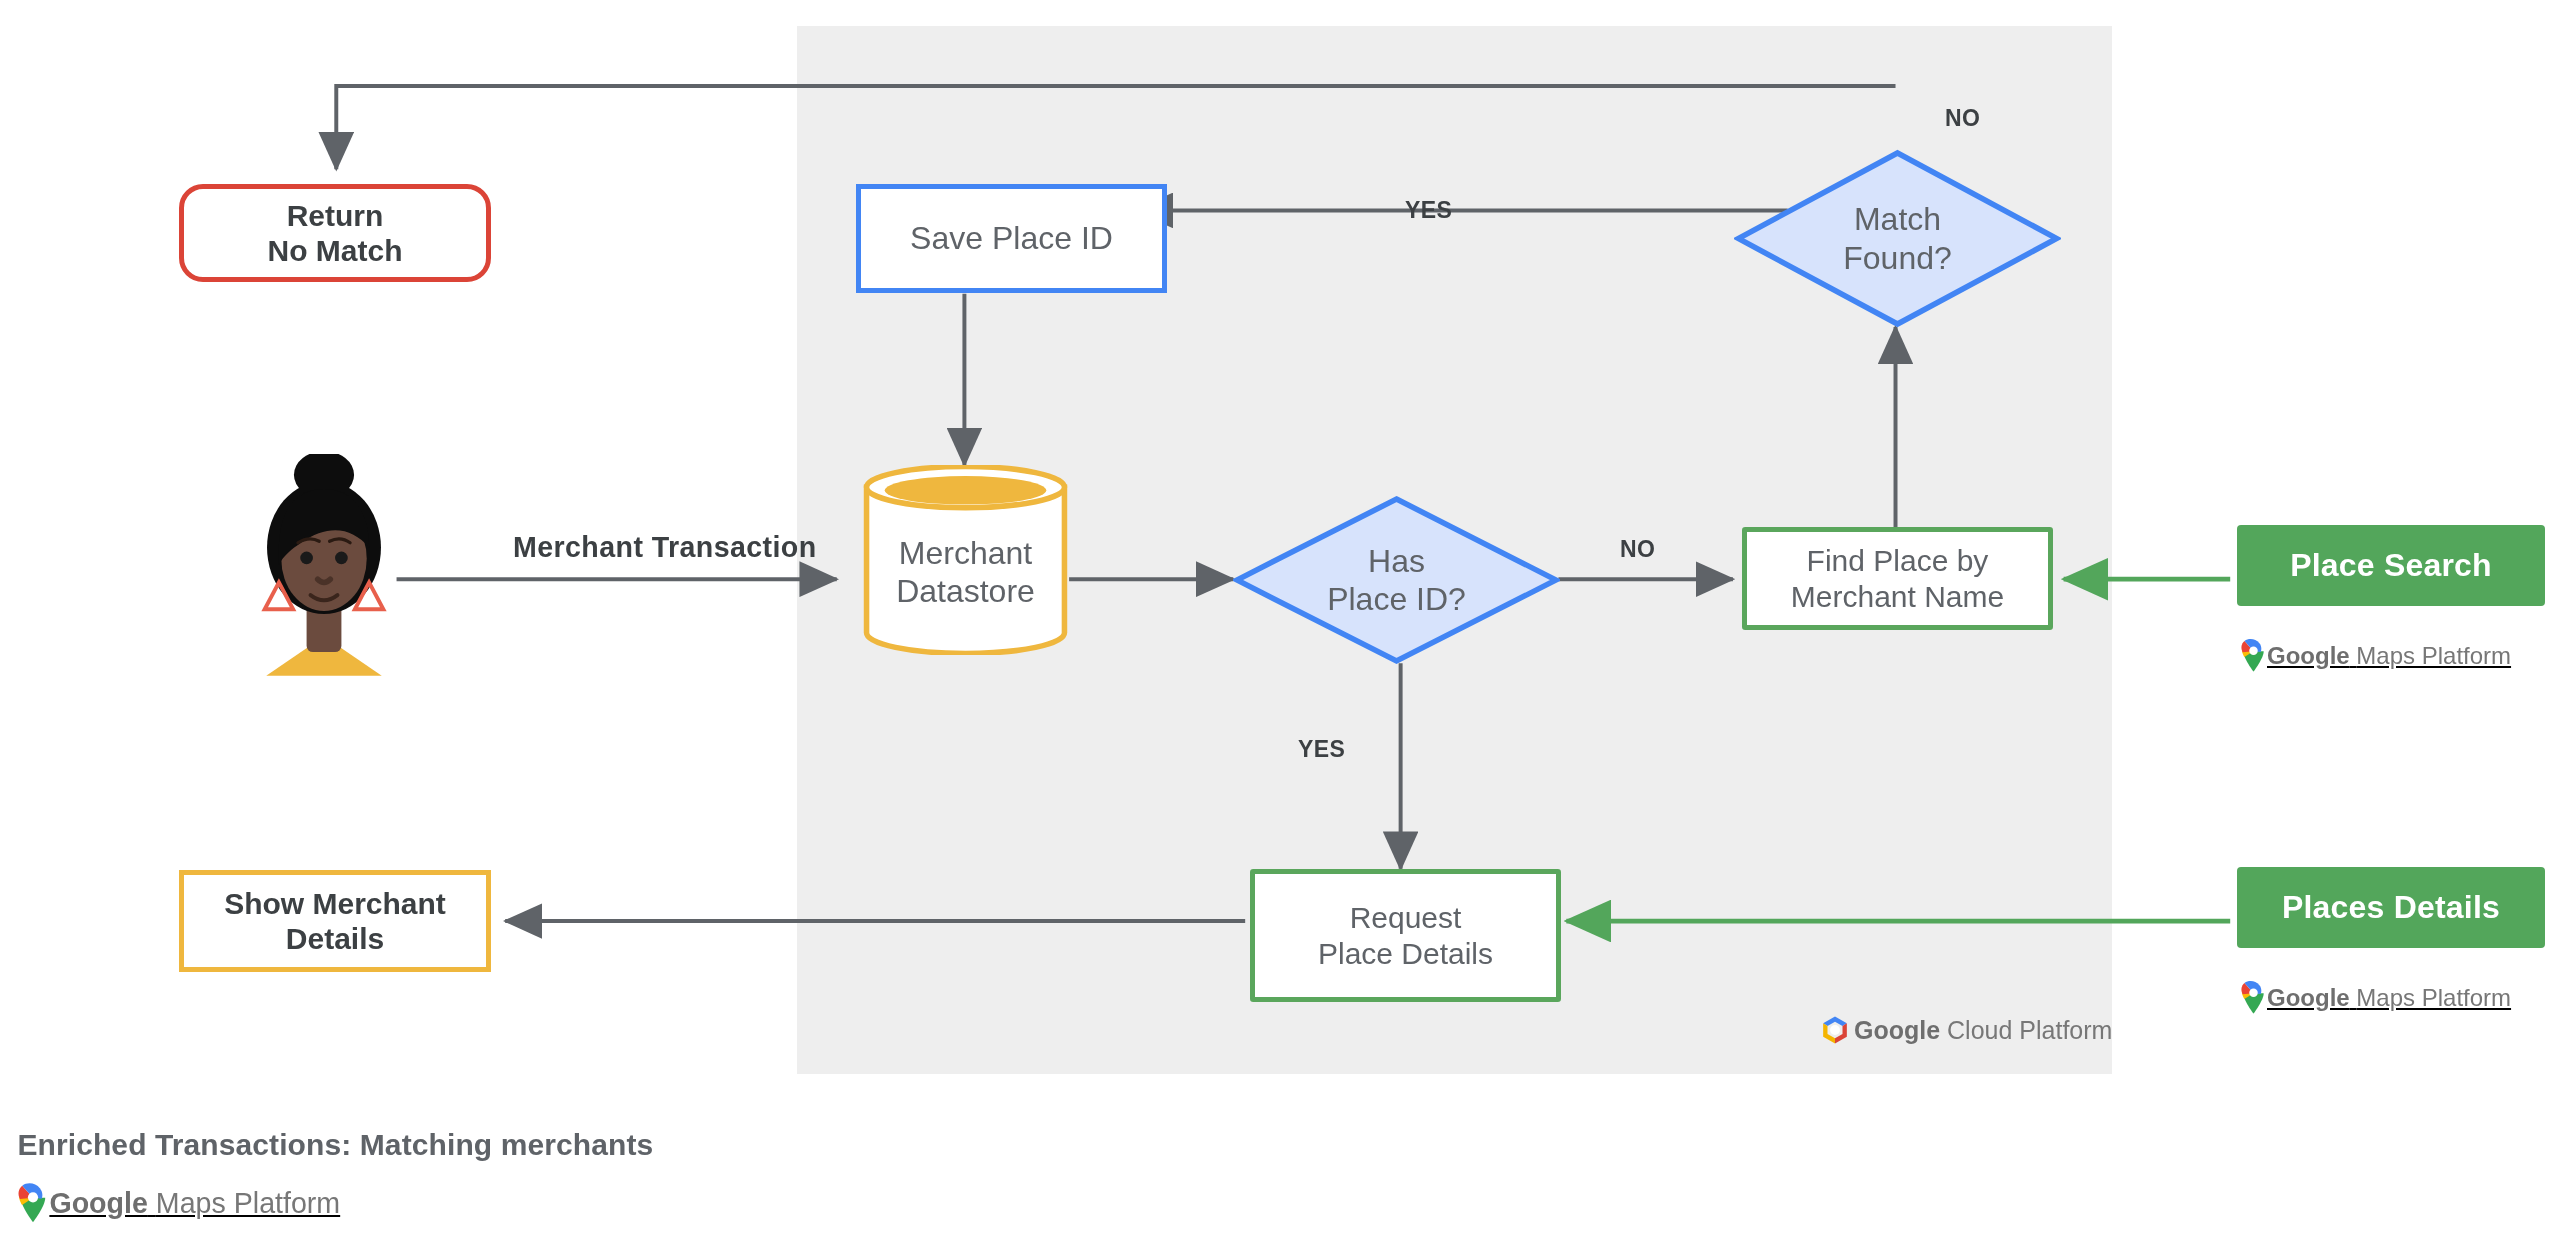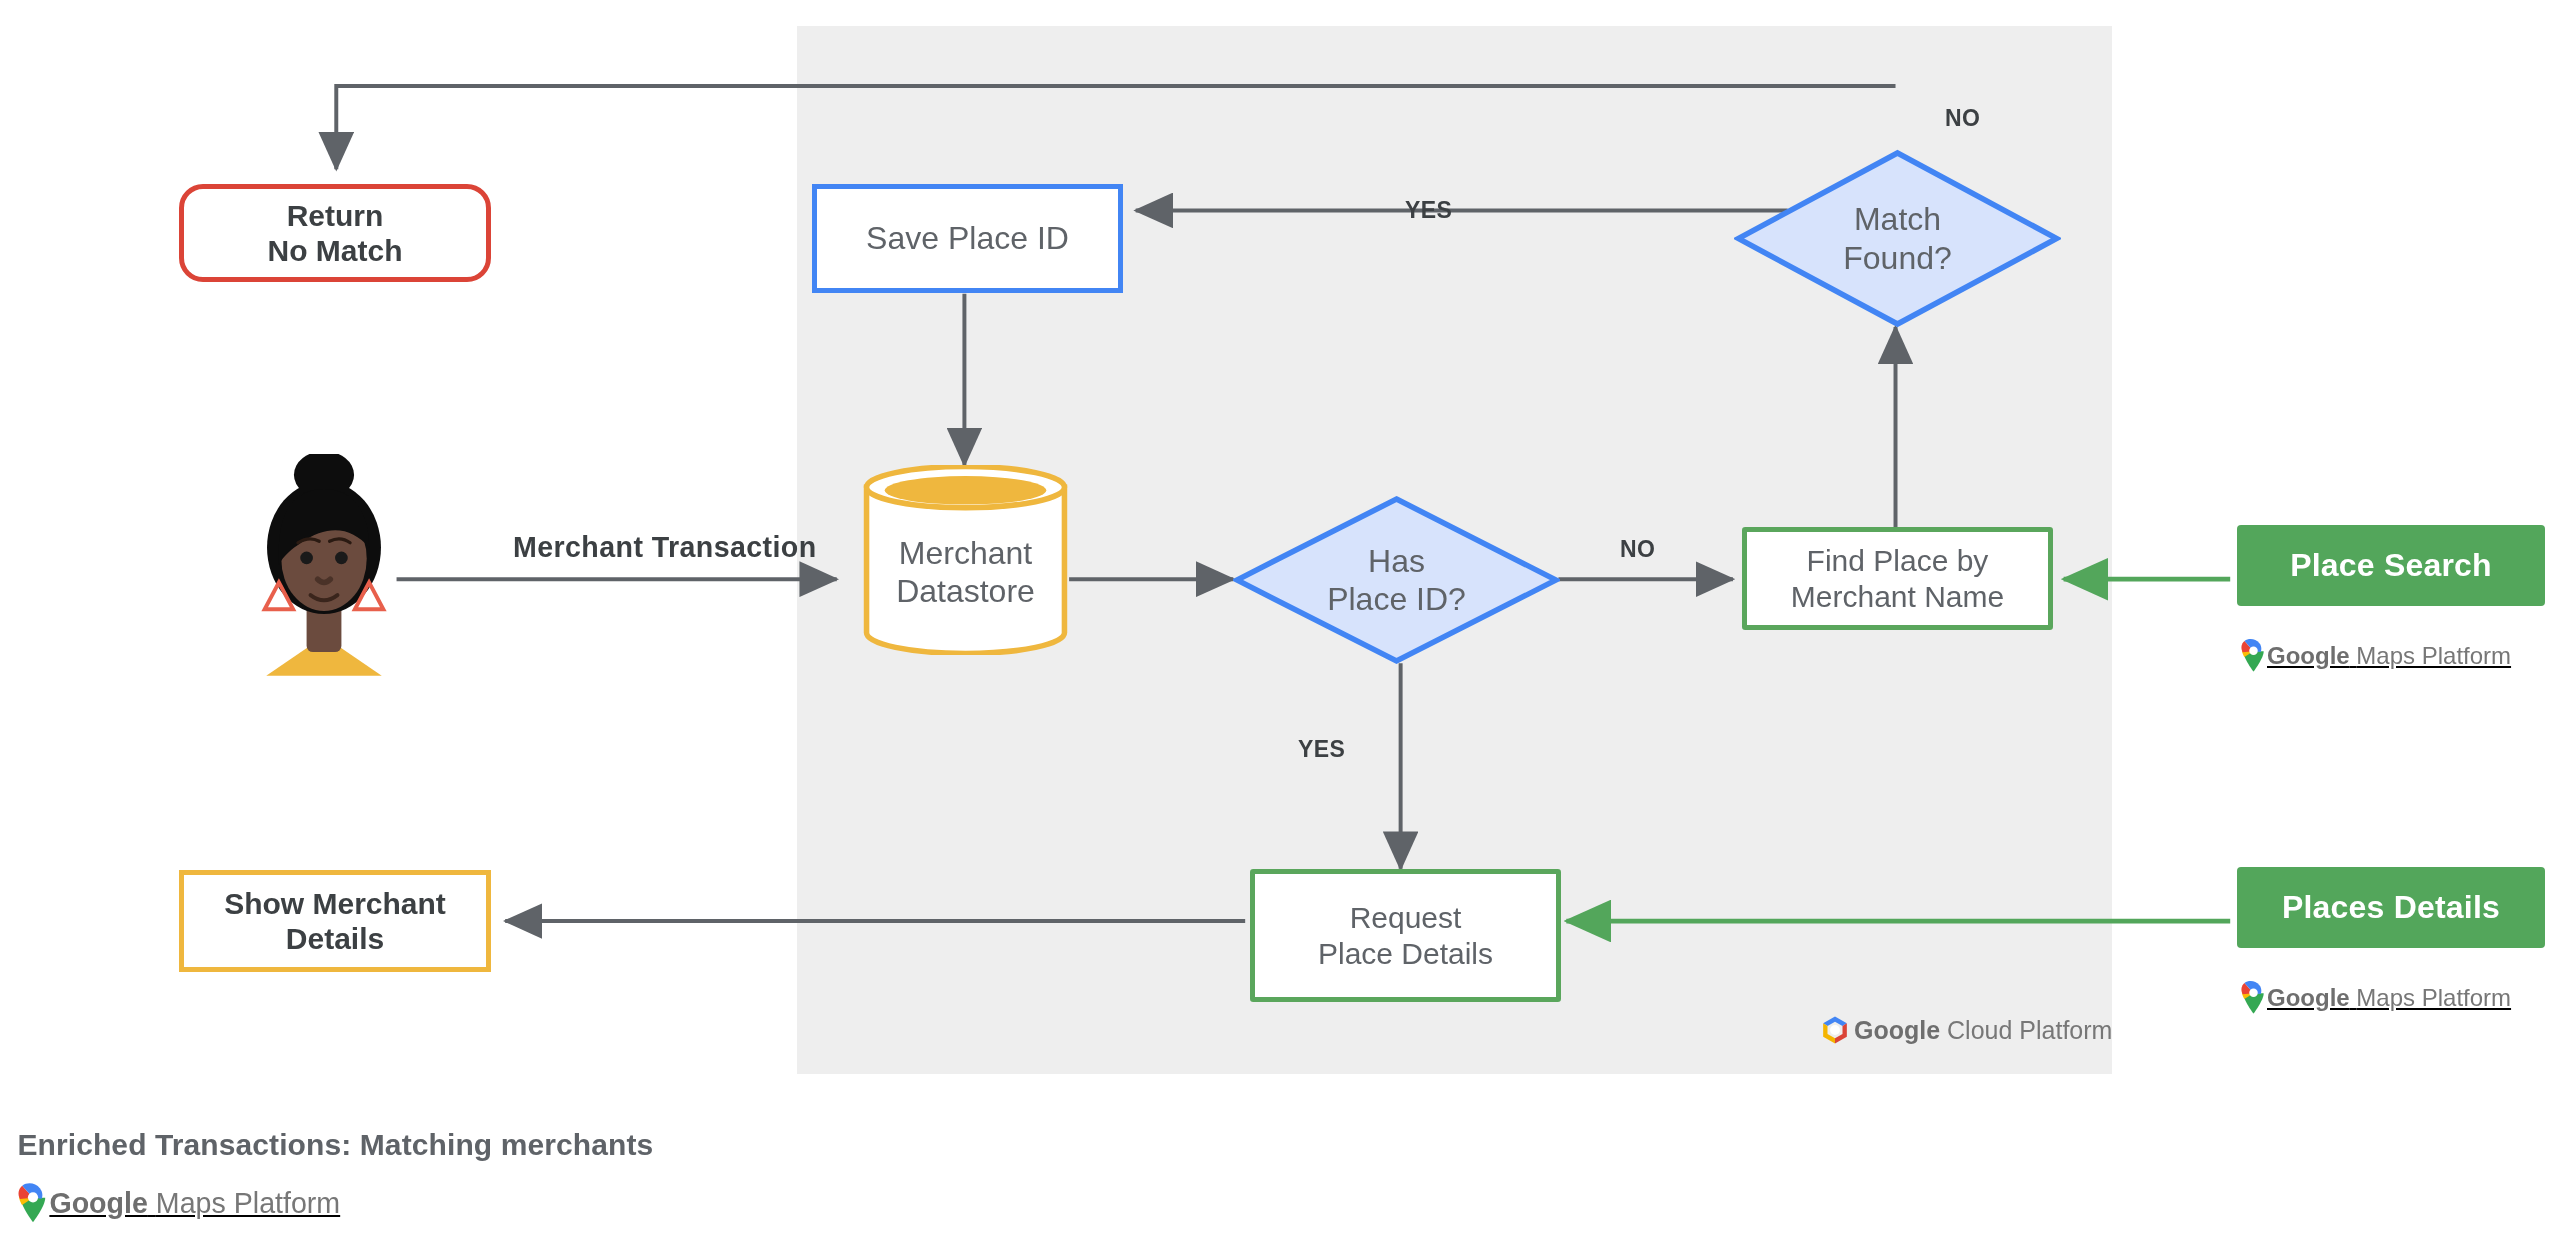--- a/index.html
+++ b/index.html
@@ -253,21 +253,21 @@
       <path d="M34,162 L52,196 L16,196 Z" fill="none" stroke="#E8604C" stroke-width="5"></path>
       <path d="M148,162 L166,196 L130,196 Z" fill="none" stroke="#E8604C" stroke-width="5"></path>
     </svg>
   </div>
 
   <div class="node node-red" style="left:179px; top:184px; width:312px; height:98px; flex-direction:column; font-size:30px;border-radius:24px;">
     <span class="lbl">Return</span>
     <span class="lbl">No Match</span>
   </div>
 
-  <div class="node node-blue" style="left:812px; top:184px; width:311px; height:109px; font-size:32px;">
+  <div class="node node-blue" style="left:856px; top:184px; width:311px; height:109px; font-size:32px;">
     <span class="lbl">Save Place ID</span>
   </div>
 
   <div class="cylinder" style="left:861px; top:465px; width:209px; height:190px;">
     <svg width="209" height="190" viewBox="0 0 264 240" xmlns="http://www.w3.org/2000/svg">
 
       <path d="M7,28 L7,212 A125,26 0 0 0 257,212 L257,28 Z" fill="#ffffff" stroke="#EFB73E" stroke-width="7"></path>
 
       <ellipse cx="132" cy="28" rx="125" ry="26" fill="#ffffff" stroke="#EFB73E" stroke-width="7"></ellipse>
 

